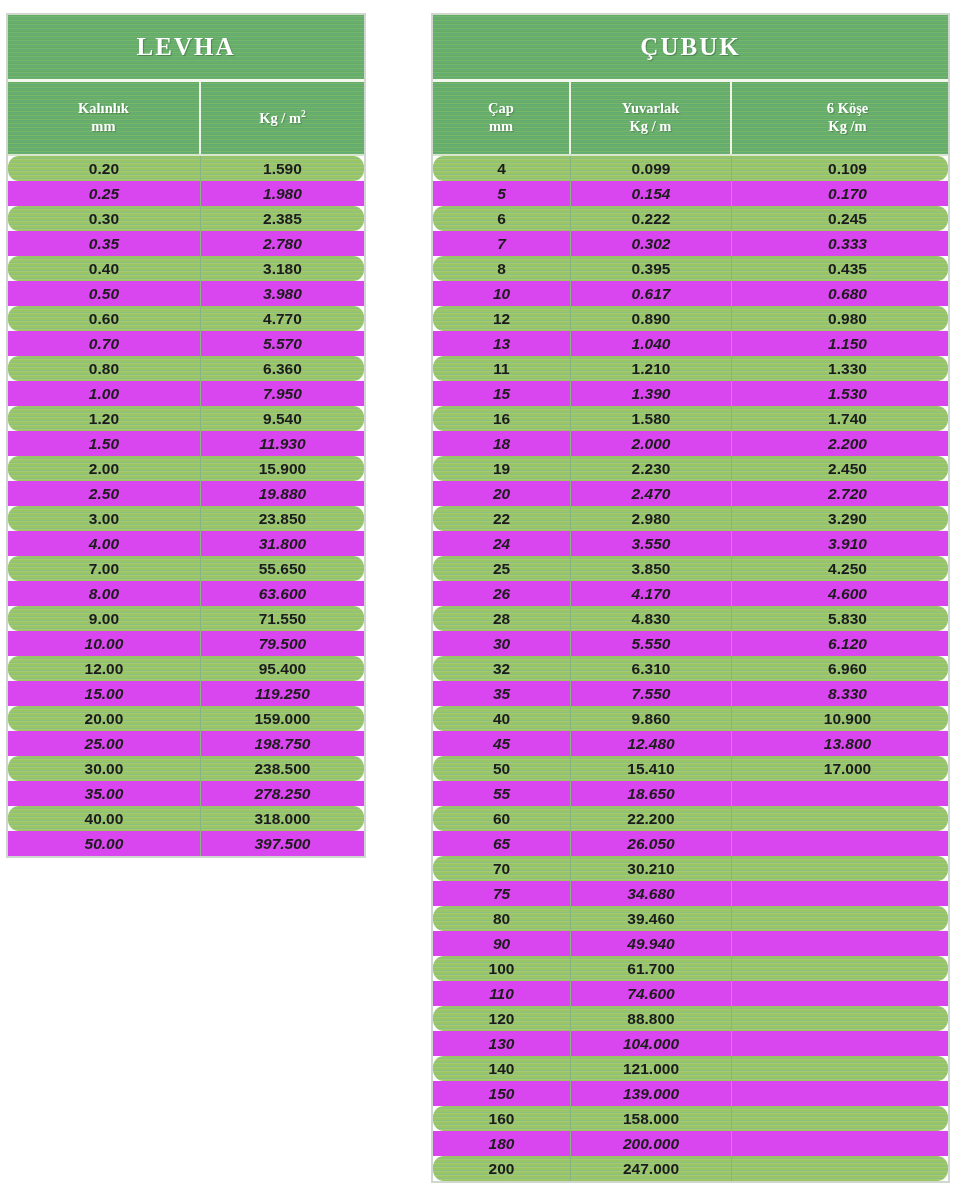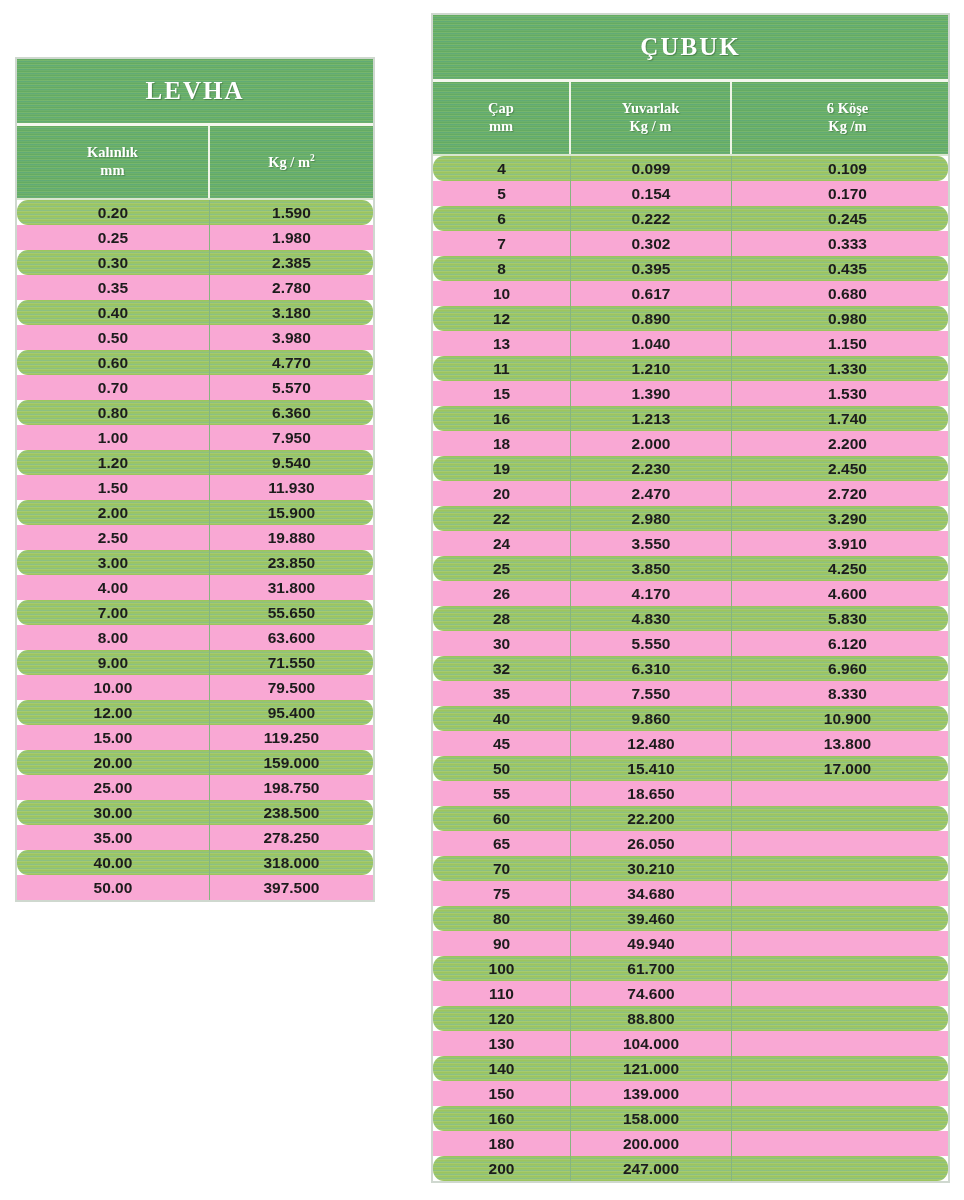--- a/index.html
+++ b/index.html
@@ -15,21 +15,21 @@
     overflow: hidden;
   }
 
   
   .table-card {
     position: absolute;
     box-sizing: border-box;
     border: 2px solid #cfd8cf;
     background: #ffffff;
   }
-  #levha-table { left: 15px;  top: 13px; width: 360px; margin-top: 44px; }
+  #levha-table { left: 6px;  top: 13px; width: 360px; }
   #cubuk-table { left: 431px; top: 13px; width: 519px; }
 
   
   .green-dark {
     background-color: #64ab63;
     background-image:
       repeating-linear-gradient(
         to bottom,
         rgba(255,255,255,0.00) 0px,
         rgba(255,255,255,0.00) 1px,
@@ -98,21 +98,21 @@
   .head-cell:last-child { border-right: none; }
   .head-cell sup { font-size: 9.5px; vertical-align: super; }
 
   
   .rows { display: block; }
   .row {
     display: flex;
     height: 25px;
   }
   .row.odd  { }
-  .row.even { background: #f9a8d4; }
+  .row.even { background: #d946ef; font-style: italic; }
   .cell {
     box-sizing: border-box;
     display: flex;
     align-items: center;
     justify-content: center;
     font-family: "Liberation Sans", sans-serif;
     font-weight: bold;
     font-size: 15.5px;
     color: #1c1c1c;
     border-right: 1.5px solid #86b57f;
@@ -325,21 +325,21 @@
         <div class="cell c1">1.210</div>
         <div class="cell c2">1.330</div>
       </div>
       <div class="row even">
         <div class="cell c0">15</div>
         <div class="cell c1">1.390</div>
         <div class="cell c2">1.530</div>
       </div>
       <div class="row odd green-light">
         <div class="cell c0">16</div>
-        <div class="cell c1">1.213</div>
+        <div class="cell c1">1.580</div>
         <div class="cell c2">1.740</div>
       </div>
       <div class="row even">
         <div class="cell c0">18</div>
         <div class="cell c1">2.000</div>
         <div class="cell c2">2.200</div>
       </div>
       <div class="row odd green-light">
         <div class="cell c0">19</div>
         <div class="cell c1">2.230</div>

